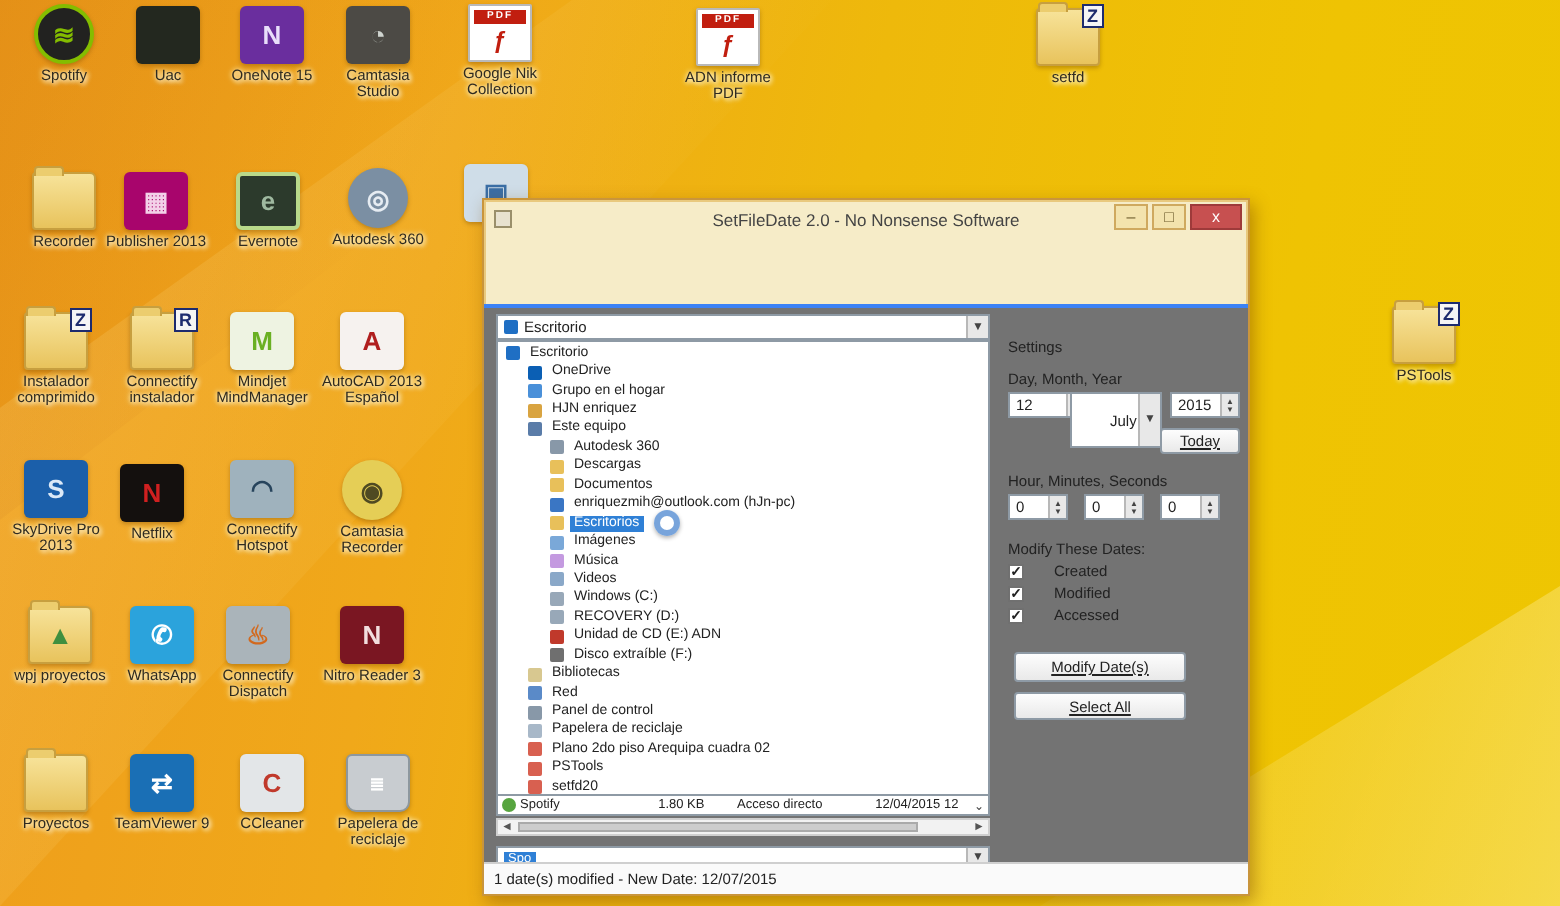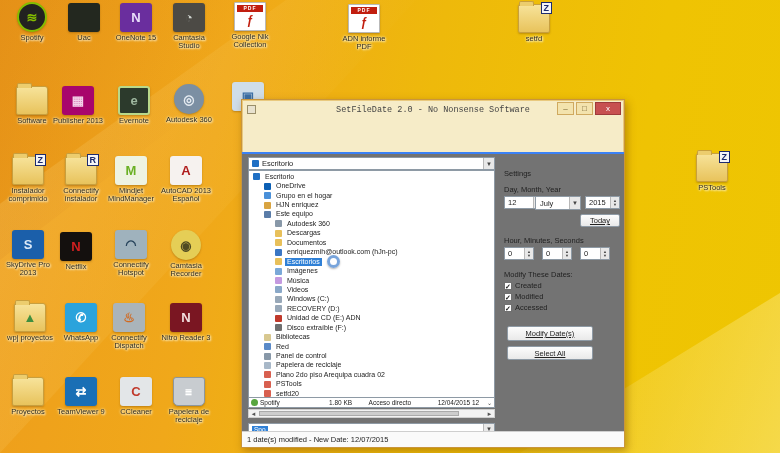--- a/index.html
+++ b/index.html
@@ -37,21 +37,21 @@
   .dicon .badge { position:absolute; top:-3px; right:-3px; background:#f5f5f5; border:1px solid #1d2b6e;
      color:#1d2b6e; font-size:9px; line-height:10px; font-weight:bold; padding:0 2px; }
   .dicon .lbl { margin-top:2px; font-size:7.5px; line-height:8px; color:#2e2a20;
      text-shadow:0 0 2px #ffe9a8, 0 0 3px #fff3c4, 1px 1px 2px rgba(255,255,255,0.9); word-wrap:break-word; }
 
   
   #win { position:absolute; left:241px; top:99px; width:384px; height:349px; z-index:10;
      background:#f6ecc8; border:1px solid #c9953c; box-shadow:0 0 0 1px #e9c97e inset, 2px 3px 8px rgba(120,70,0,0.45);
      font-size:8px; color:#222; }
   #titlebar { position:relative; height:19px; display:flex; align-items:center; }
-  #title { position:absolute; left:0; right:0; text-align:center; font-size:8.5px; color:#444;font-family:Liberation Mono, monospace; }
+  #title { position:absolute; left:0; right:0; text-align:center; font-size:8.5px; color:#444; }
   #appicon { width:9px; height:9px; margin-left:5px; background:#e8e2cf; border:1px solid #9a8f6a; z-index:1; }
   #winbtns { position:absolute; right:3px; top:2px; display:flex; gap:2px; }
   .wbtn { width:17px; height:13px; border:1px solid #cfa95f; background:#f3e3ad; color:#6b5a2a;
      font-size:8px; line-height:11px; text-align:center; }
   .wbtn.close { width:26px; background:#c75050; border-color:#9e3a3a; color:#fff; }
   #menubar { height:15px; background:#f2f2f2; border-top:1px solid #e0d3a2; display:flex; align-items:center; padding-left:6px; gap:11px; }
   .menu-item { font-size:8px; color:#333; cursor:default; }
   #tabrow { height:18px; background:#f2f2f2; display:flex; align-items:flex-end; padding-left:4px; gap:2px; }
   .tab { display:flex; align-items:center; gap:3px; font-size:8px; padding:2px 8px 3px 6px;
      border:1px solid #b5b5b5; border-bottom:none; border-radius:2px 2px 0 0; background:#e4e4e4; color:#333; }
@@ -93,21 +93,21 @@
 
   
   #settings { position:absolute; left:262px; top:0; width:118px; height:100%; font-size:7.5px; color:#222; }
   .slabel { position:absolute; left:0; }
   .spin { position:absolute; height:13px; background:#fff; border:1px solid #8e9aa5; display:flex; align-items:center; }
   .spin .sval { flex:1; padding-left:3px; font-size:7.5px; }
   .spin .sarr { width:9px; align-self:stretch; border-left:1px solid #b8b8b8; background:#e8e8e8; display:flex;
      flex-direction:column; align-items:center; justify-content:center; font-size:4px; line-height:4px; color:#444; }
   .btn { position:absolute; background:linear-gradient(#fdfdfd,#e9e9e9); border:1px solid #8e9aa5; border-radius:2px;
      font-size:7.5px; text-align:center; color:#222; display:flex; align-items:center; justify-content:center; cursor:pointer;text-decoration:underline; }
-  .cb { position:absolute; display:flex; align-items:center; gap:3px; }
+  .cb { position:absolute; display:flex; align-items:center; gap:15px; }
   .cb .box { width:8px; height:8px; background:#fff; border:1px solid #707070; font-size:7px; line-height:7px;
      text-align:center; color:#222; font-weight:bold; }
 </style>
 </head>
 <body>
 
 <div id="screen">
   <div class="facet" id="facet-tl"></div>
   <div class="facet" id="facet-band"></div>
   <div class="facet" id="facet-br"></div>
@@ -144,21 +144,21 @@
         <div class="lbl">ADN informe PDF</div>
       </div>
       <div class="dicon" style="left: 508px; top: 4px;">
         <div class="shape folder">
           <span class="badge">Z</span>
         </div>
         <div class="lbl">setfd</div>
       </div>
       <div class="dicon" style="left: 6px; top: 86px;">
         <div class="shape folder"></div>
-        <div class="lbl">Software</div>
+        <div class="lbl">Recorder</div>
       </div>
       <div class="dicon" style="left: 52px; top: 86px;">
         <div class="shape square" style="background: rgb(168, 5, 108); color: rgb(243, 209, 232);">▦</div>
         <div class="lbl">Publisher 2013</div>
       </div>
       <div class="dicon" style="left: 108px; top: 86px;">
         <div class="shape square" style="background: rgb(44, 58, 44); border: 2px solid rgb(185, 217, 138); color: rgb(159, 185, 160);">e</div>
         <div class="lbl">Evernote</div>
       </div>
       <div class="dicon" style="left: 163px; top: 84px;">
@@ -383,21 +383,21 @@
       </div>
 
       <div id="settings">
         <div class="slabel" style="top:15px">Settings</div>
         <div class="slabel" style="top:31px">Day, Month, Year</div>
 
         <div class="spin" style="left:0; top:42px; width:39px">
           <span class="sval">12</span>
           <span class="sarr">▲<br>▼</span>
         </div>
-        <div class="combo" style="left:31px; top:42px; width:46px; height:14px; position:absolute; padding-left:4px">
+        <div class="combo" style="left:31px; top:42px; width:46px; height:28px; position:absolute; padding-left:19px">
           <span>July</span>
           <span class="carrow">▼</span>
         </div>
         <div class="spin" style="left:81px; top:42px; width:35px">
           <span class="sval">2015</span>
           <span class="sarr">▲<br>▼</span>
         </div>
 
         <div class="btn" style="left:76px; top:60px; width:40px; height:13px">Today</div>
 

